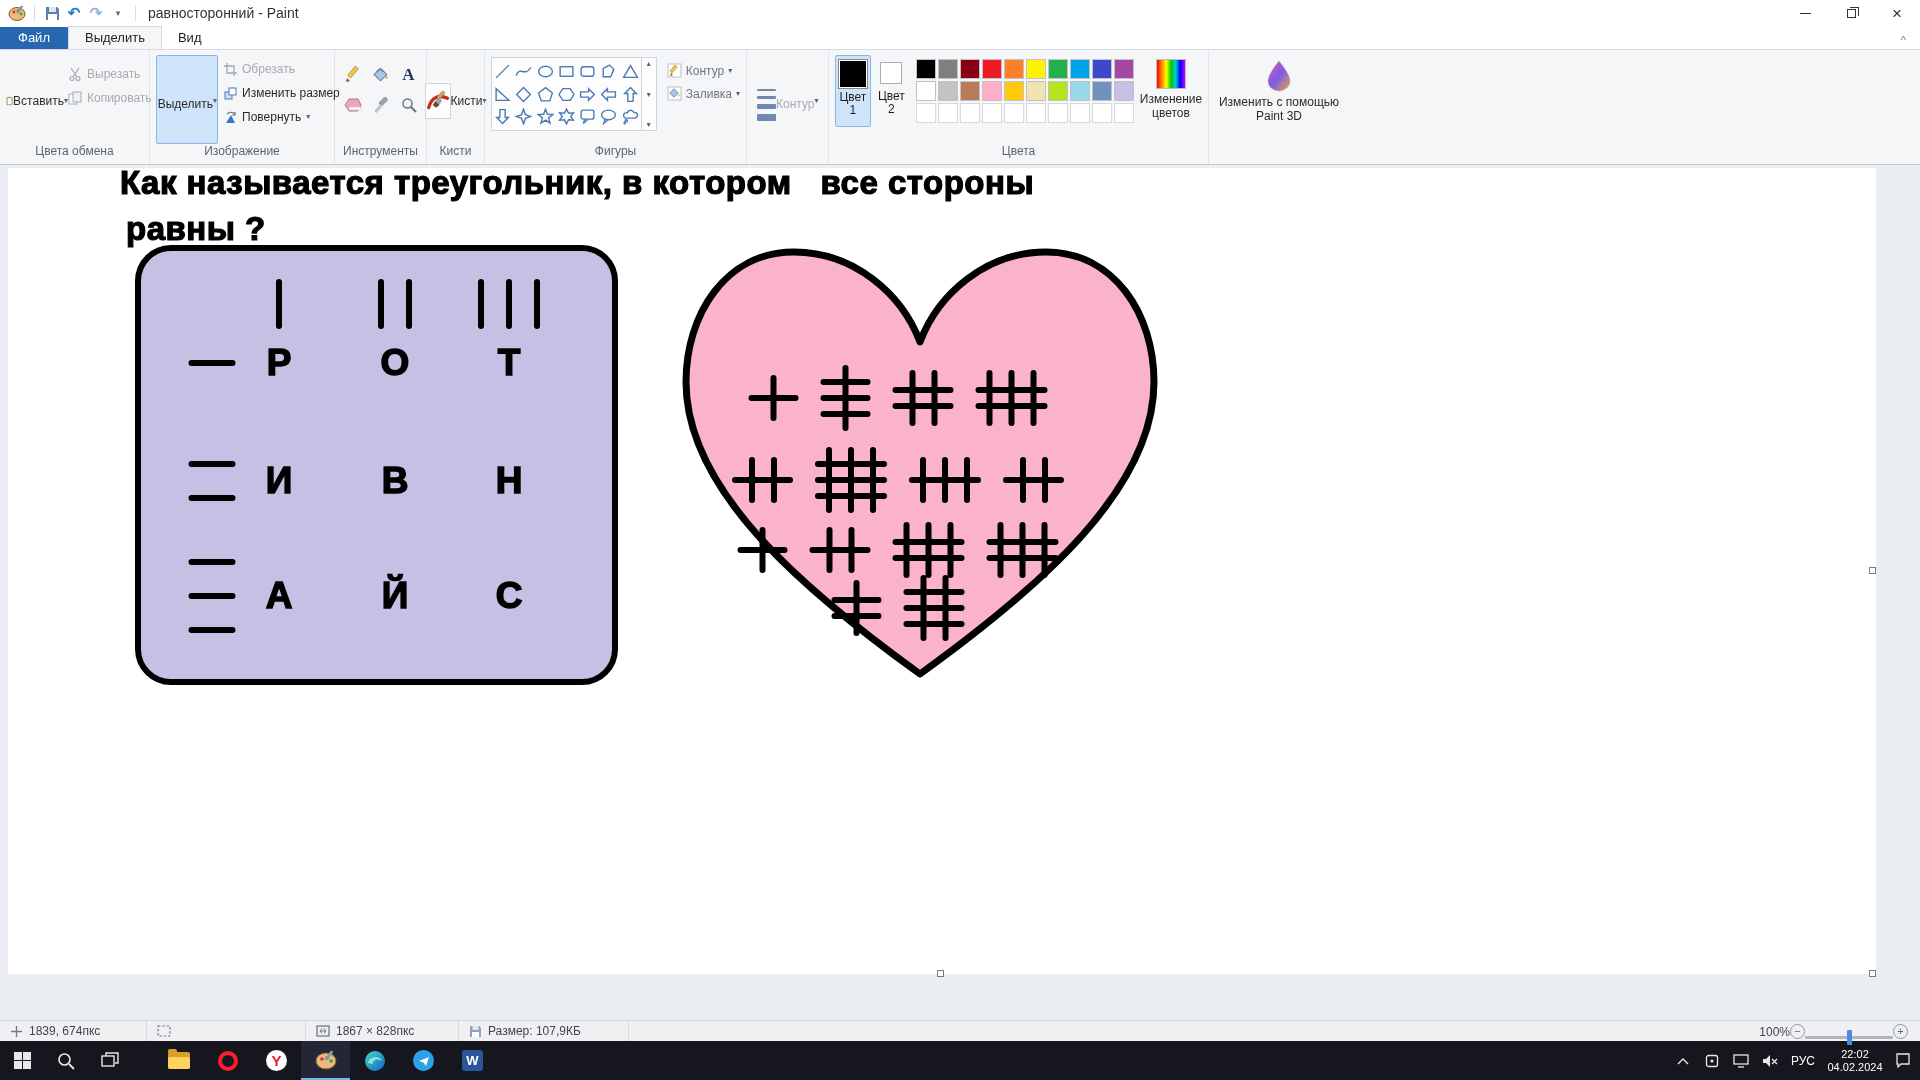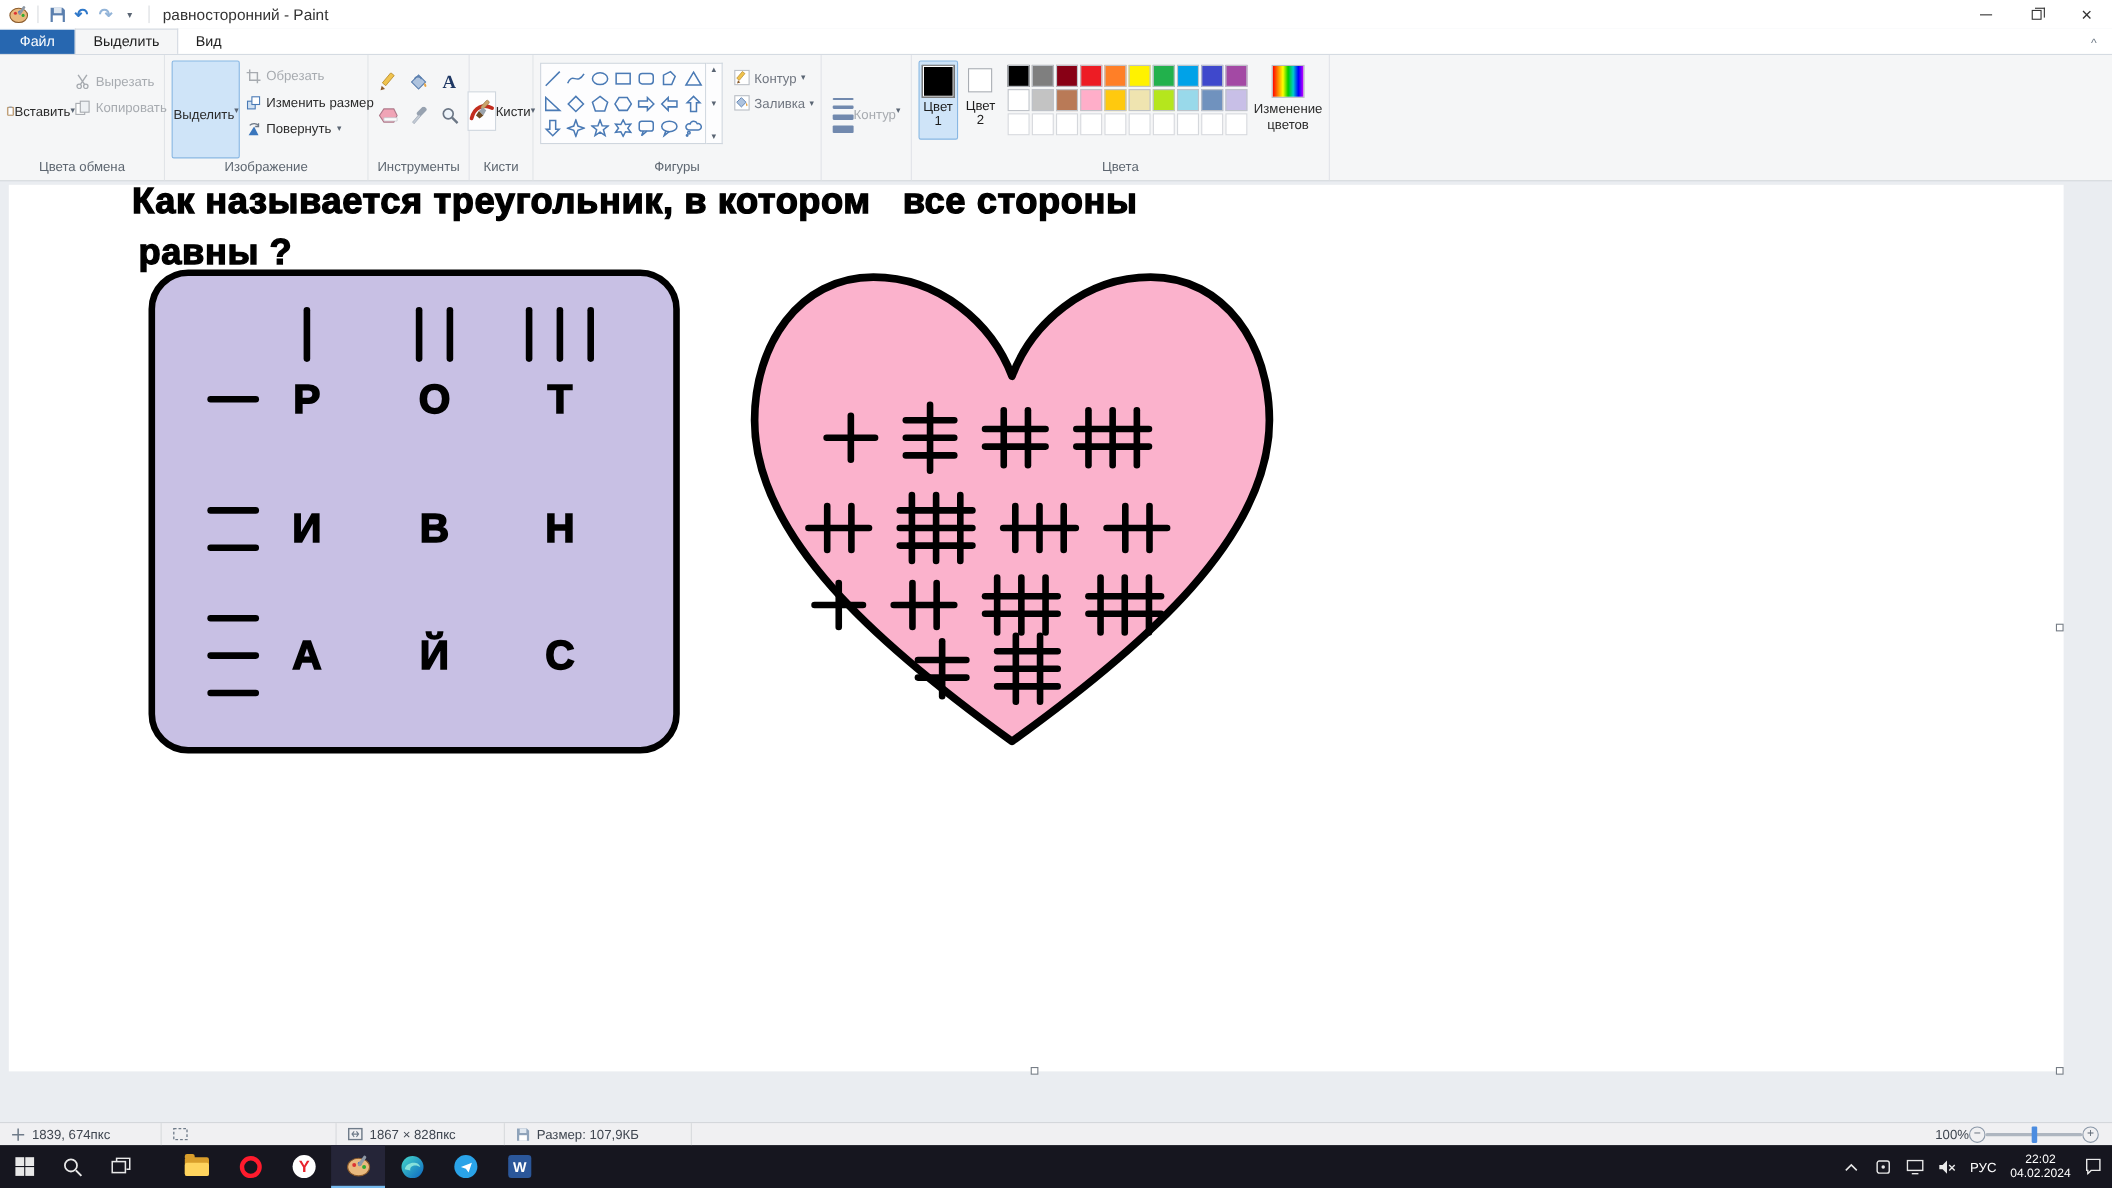--- a/index.html
+++ b/index.html
@@ -70,21 +70,21 @@
   .legend-letter { position:absolute; transform:translate(-50%,-50%); font-size:37px; font-weight:bold; -webkit-text-stroke:1.5px #000; color:#000; }
   .heart-wrap { position:absolute; left:662px; top:62px; width:500px; height:460px; }
   .sym-row { position:absolute; left:228px; transform:translate(-50%,-50%); display:flex; gap:22px; align-items:center; }
   .sym { position:relative; }
   .sv { position:absolute; top:0; bottom:0; width:6px; background:#000; border-radius:3px; }
   .sh { position:absolute; left:0; right:0; height:6px; background:#000; border-radius:3px; }
 
   
   .statusbar { height:21px; background:#f0f0f2; border-top:1px solid #d4d7db; display:flex; align-items:center; font-size:12px; color:#3f4650; }
   .sseg { display:flex; align-items:center; gap:6px; padding-left:10px; height:100%; border-right:1px solid #d8dadd; }
-  .zoomctl { margin-left:auto; display:flex; align-items:center; gap:0; padding-right:12px; }
+  .zoomctl { margin-left:auto; display:flex; align-items:flex-end; gap:0; padding-right:12px; }
   .zcircle { width:15px; height:15px; border-radius:50%; border:1px solid #8b98a8; display:flex; align-items:center; justify-content:center; font-size:11px; color:#5d6774; line-height:1; }
   .ztrack { width:88px; height:3px; background:#aeb6c0; position:relative; border-radius:2px; }
   .zthumb { position:absolute; left:42px; top:-6px; width:5px; height:15px; background:#4b8ce0; border-radius:1px; }
 
   
   .taskbar { height:39px; background:#16161f; display:flex; align-items:stretch; color:#fff; }
   .tslot { width:44px; display:flex; align-items:center; justify-content:center; }
   .apps { display:flex; margin-left:22px; }
   .aslot { width:49px; display:flex; align-items:center; justify-content:center; }
   .aslot.active { background:#252538; border-bottom:2px solid #76b9ed; }
@@ -477,20 +477,38 @@
           <div class="swatch empty"></div>
         </div>
       <div class="editcolors">
         <span class="rainbow"></span>
         <span>Изменение цветов</span>
       </div>
     </div>
     <div class="rlabel">Цвета</div>
   </div>
 
+  <div class="rgroup" style="width:140px;border-right:none">
+    <div class="rcontent" style="justify-content:center">
+      <div class="p3d">
+        <svg width="30" height="34" viewBox="0 0 30 34">
+          <defs>
+              <linearGradient id="g3d" x1="0" y1="0" x2="1" y2="1">
+                <stop offset="0" stop-color="#e85ba8"></stop>
+                <stop offset="0.5" stop-color="#7a5be8"></stop>
+                <stop offset="1" stop-color="#f2a33d"></stop>
+              </linearGradient>
+            </defs>
+          <path d="M15 2C15 2 4 15 4 22a11 10 0 0 0 22 0C26 15 15 2 15 2z" fill="url(#g3d)" stroke="#9aa" stroke-width="0.5"></path>
+        </svg>
+        <span style="margin-top:2px">Изменить с помощью Paint 3D</span>
+      </div>
+    </div>
+    <div class="rlabel"></div>
+  </div>
 
   <div style="flex:1"></div>
 </div>
 
 <div class="workarea">
   <div class="canvas">
     <div class="q-line" style="left:112px;top:-4px">Как называется треугольник, в котором   все стороны</div>
     <div class="q-line" style="left:118px;top:42px">равны ?</div>
 
     <div class="code-box">

